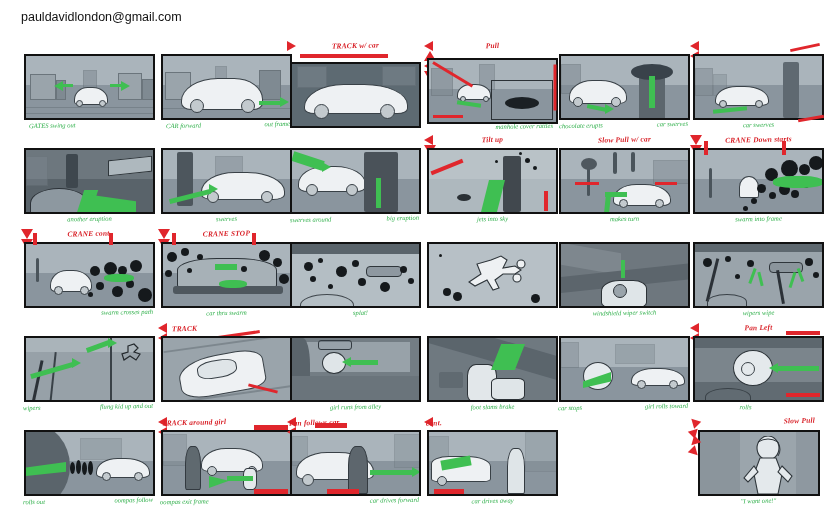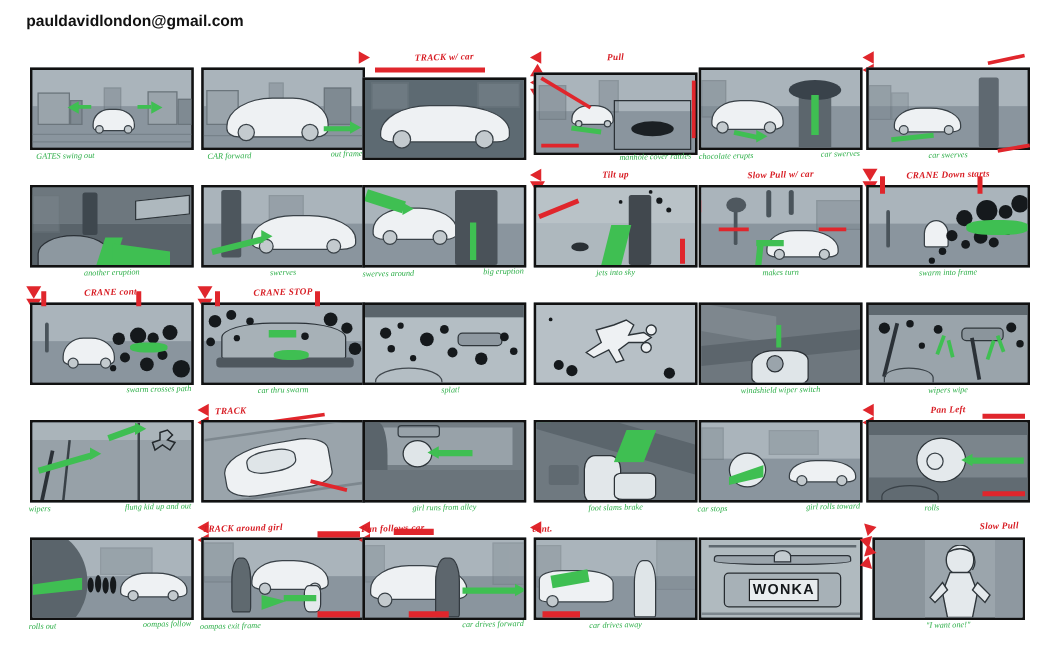--- a/index.html
+++ b/index.html
@@ -6,21 +6,21 @@
   html, body { margin:0; padding:0; }
   body {
     width: 840px; height: 520px;
     background: #ffffff;
     font-family: "Liberation Sans", sans-serif;
     overflow: hidden;
     position: relative;
   }
   #artist-header { position:absolute; left:21px; top:9px; line-height:1.28; }
   #artist-header .nm { font-size:12.5px; font-weight:bold; color:#111; }
-  #artist-header .em { font-size:12.5px; font-weight:bold; color:#111; }
+  #artist-header .em { font-size:12.5px; font-weight:normal; color:#111; }
 
   #board { position:absolute; left:0; top:0; width:840px; height:520px; }
 
   .cell { position:absolute; width:137px; height:94px; }
 
   .topnote {
     position:absolute; left:0; top:0; width:137px; height:16px;
     font-family:"Liberation Serif", serif;
     font-size:7.4px; color:#d81f26; font-style:italic; font-weight:bold;
     text-align:center; letter-spacing:.2px; white-space:nowrap;
@@ -668,29 +668,20 @@
     <div class="ga" style="left:12px;top:26px;width:30px;height:10px;transform:rotate(-10deg);"></div>
     <div class="figure" style="left:78px;top:16px;width:18px;height:46px;border-radius:40% 40% 8% 8%;background:#dfe5e8;"></div>
   </div>
   <div class="ra" style="left:10px;top:72px;width:30px;height:5px;"></div>
   <div class="rtri-l" style="left:4px;top:69px;"></div>
   <div class="caption cap-c">car drives away</div>
 </div>
 
 <div class="cell" style="left:556px; top:417px;">
   <div class="topnote"></div>
-  <div class="panel lite">
-    <div style="position:absolute;inset:0;background:#b0babf;"></div>
-    <div style="position:absolute;left:6px;top:4px;width:118px;height:2px;background:#5d676e;"></div>
-    <div style="position:absolute;left:10px;top:12px;width:110px;height:8px;background:#9ba5ac;border:1.1px solid #2c3238;border-radius:3px 3px 40% 40%;"></div>
-    <div style="position:absolute;left:58px;top:8px;width:14px;height:10px;border:1.2px solid #2c3238;border-radius:50% 50% 0 0;background:#c3cbd0;"></div>
-    <div style="position:absolute;left:18px;top:26px;width:94px;height:28px;border:1.4px solid #272c31;border-radius:4px;background:#a7b1b7;"></div>
-    <div class="plate" style="left:38px;top:31px;width:56px;height:18px;font-size:11.5px;">WONKA</div>
-    <div style="position:absolute;left:0;top:58px;width:131px;height:2px;background:#7d878e;"></div>
-  </div>
 </div>
 
 <div class="cell" style="left:690px; top:417px;">
   <div class="topnote" style="text-align:right;padding-right:12px;">Slow Pull</div>
   <div class="panel" style="left:8px;width:122px;">
     <div style="position:absolute;inset:0;background:#9ba5ac;"></div>
     <div style="position:absolute;left:0;top:0;width:40px;height:66px;background:#8b959c;"></div>
     <div style="position:absolute;left:96px;top:0;width:26px;height:66px;background:#8e98a0;"></div>
     <svg width="60" height="62" viewBox="0 0 60 62" style="position:absolute;left:38px;top:4px;">
       <g fill="#e4e9ec" stroke="#2f363b" stroke-width="1.1">

